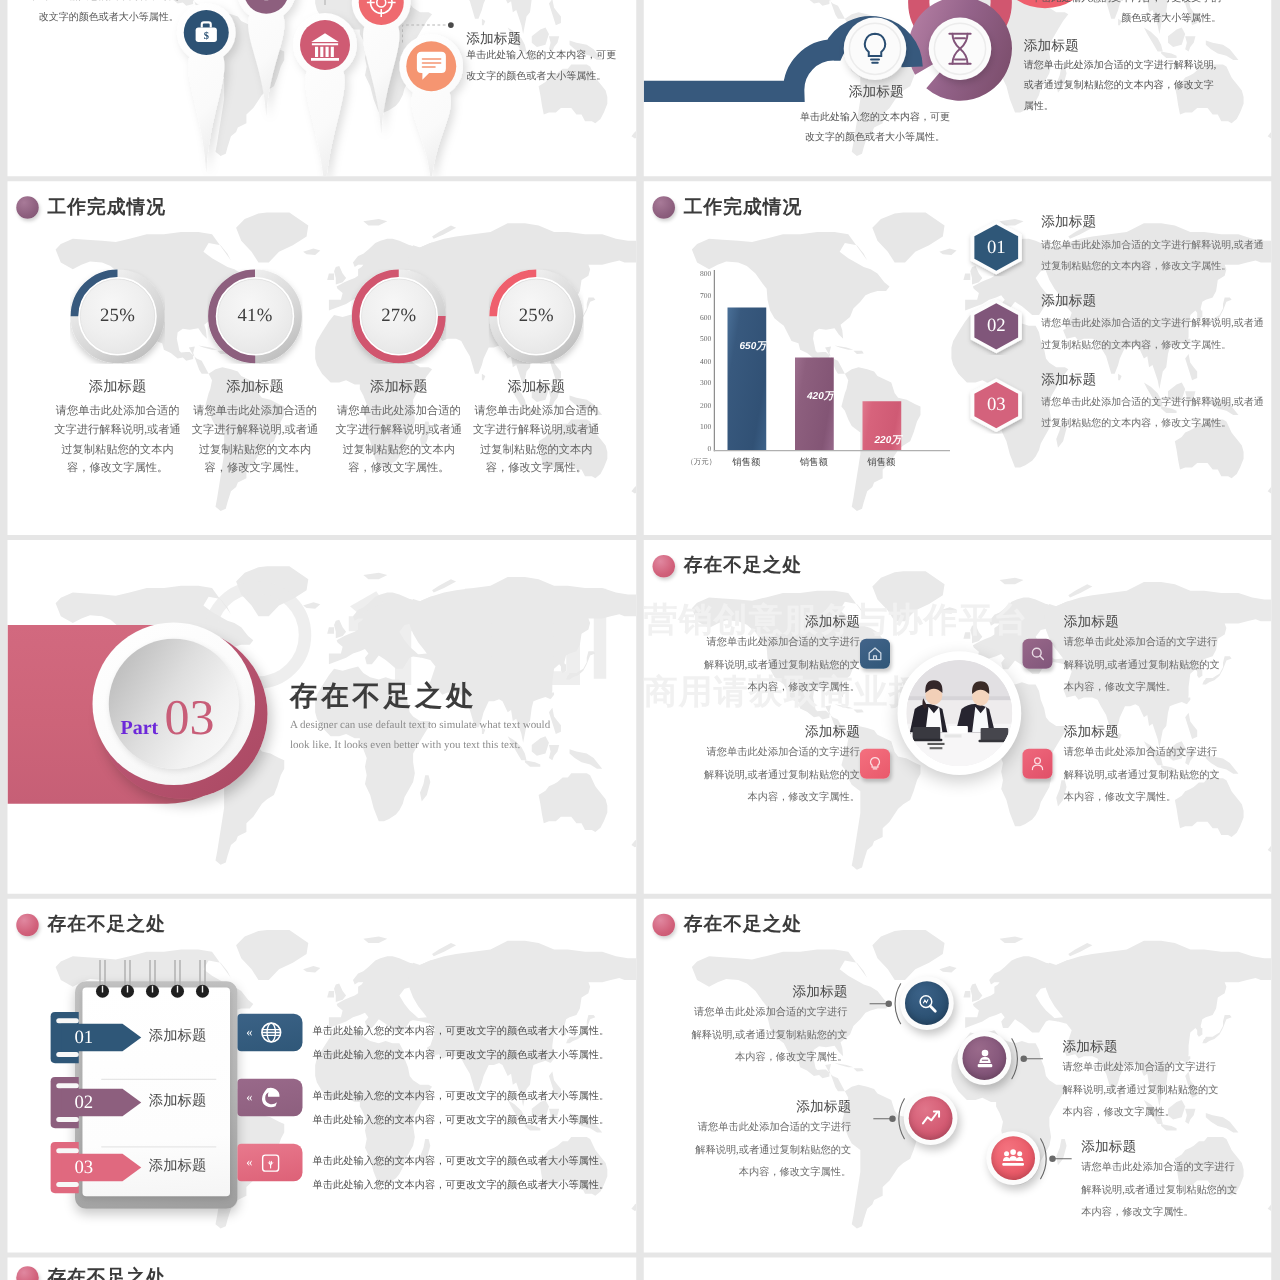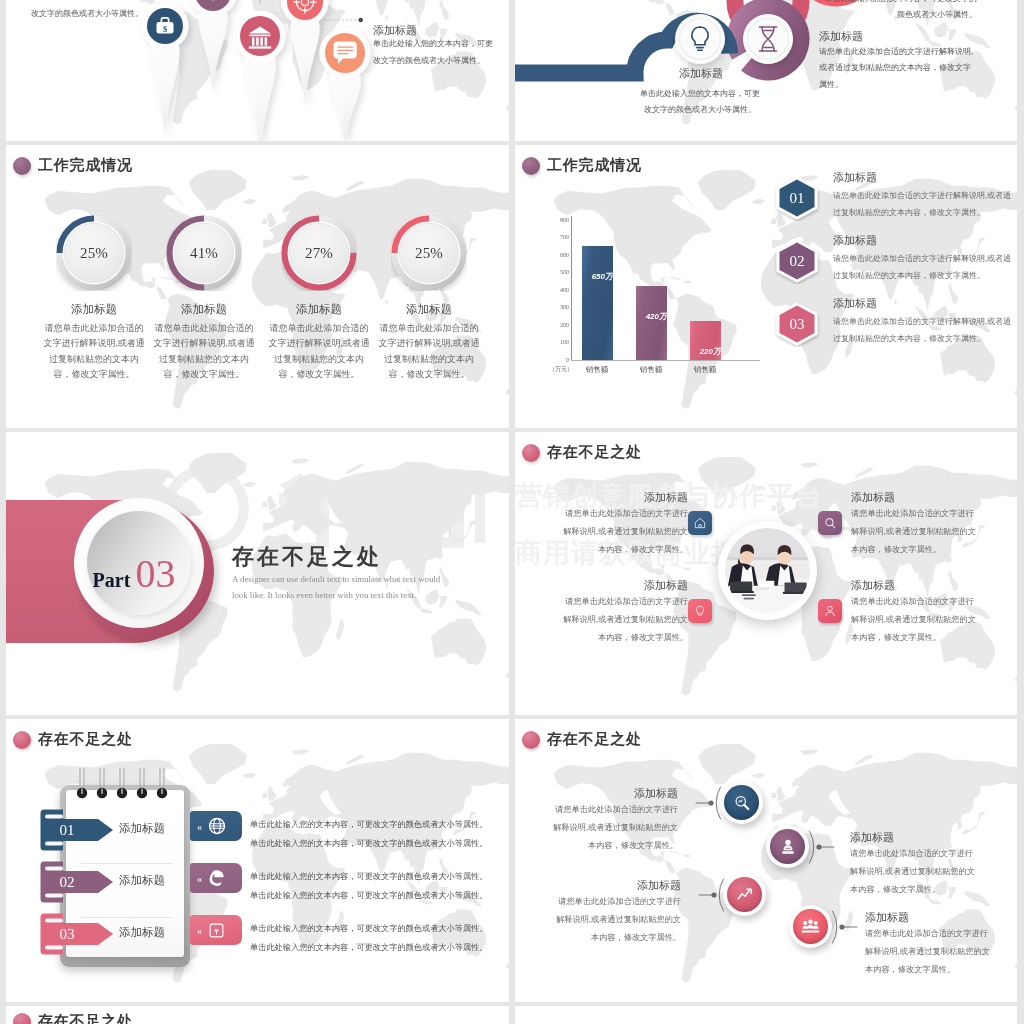--- a/index.html
+++ b/index.html
@@ -523,21 +523,21 @@
                 box-shadow:3px 5px 10px rgba(0,0,0,.22);"></div>
 
     <div style="position:absolute;left:0px;top:0px;width:130px;height:130px;border-radius:50%;
                 background:linear-gradient(150deg,#ffffff 0%,#fbfbfb 55%,#f2f2f2 100%);"></div>
 
     <div style="position:absolute;left:13px;top:13px;width:104px;height:104px;border-radius:50%;
                 background:linear-gradient(122deg,#b4b4b4 0%,#c4c4c4 18%,#dedede 45%,#f2f2f2 72%,#fcfcfc 100%);
                 box-shadow:1px 2px 5px rgba(0,0,0,.10);"></div>
     <div style="position:absolute;left:8px;top:13px;width:104px;height:104px;display:flex;
                 align-items:baseline;justify-content:center;padding-top:43px;box-sizing:border-box;">
-      <span style="font-family:'Liberation Serif',serif;font-size:20px;font-weight:bold;color:#0f172a;">Part</span>
+      <span style="font-family:'Liberation Serif',serif;font-size:16px;font-weight:bold;color:#6d28d9;">Part</span>
       <span style="font-family:'Liberation Serif',serif;font-size:40px;color:#c85d78;margin-left:5px;line-height:1;">03</span>
     </div>
   </div>
 
   <div class="sec-title" style="left:226px;top:110px;font-size:22px;letter-spacing:3px;">存在不足之处</div>
   <div class="sec-sub" style="left:226px;top:142px;font-size:8.8px;">A designer can use default text to simulate what text would</div>
   <div class="sec-sub" style="left:226px;top:158px;font-size:8.8px;">look like. It looks even better with you text this text.</div>
 </div>
 
 <div class="slide" id="sl6" style="left:515px;top:432px;width:502px;height:283px;">

